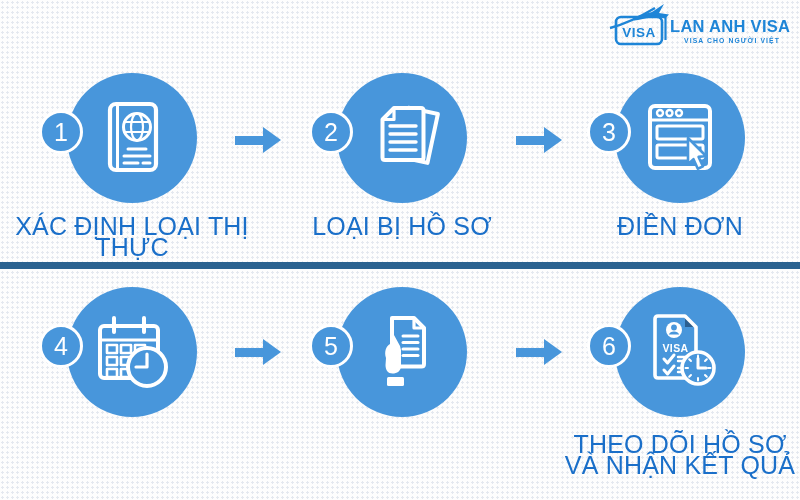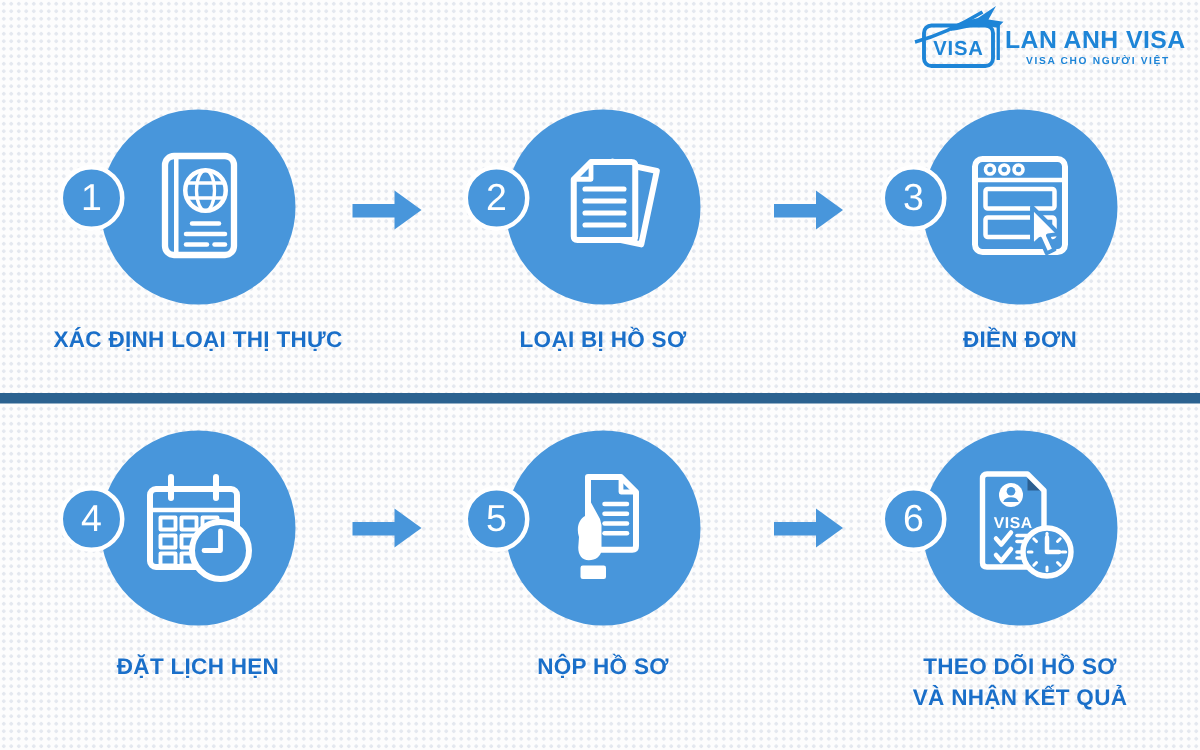--- a/index.html
+++ b/index.html
@@ -28,21 +28,21 @@
   .circle{position:relative;width:130px;height:130px;margin:0 auto;border-radius:50%;background:var(--c-blue)}
   .badge{
     position:absolute;left:-28px;top:calc(50% - 28px);width:44px;height:44px;border-radius:50%;
     background:var(--c-blue);border:3px solid #fff;color:#fff;font-size:25px;font-weight:400;
     display:flex;align-items:center;justify-content:center;
   }
   .ic{position:absolute;left:23px;top:23px;width:84px;height:84px}
   .st{stroke:#fff;fill:none;stroke-linecap:round;stroke-linejoin:round}
   .fw{fill:#fff}.fb{fill:var(--c-blue)}.sb{stroke:var(--c-blue)}.fd{fill:var(--c-fold)}
   .ic text{font-family:"Liberation Sans",sans-serif;font-weight:bold;fill:#fff}
-  .label{margin-top:13px;color:var(--c-label);font-weight:bold;font-size:15px;line-height:21px;letter-spacing:.2px}
+  .label{margin-top:13px;color:var(--c-label);font-weight:normal;font-size:25px;line-height:21px;letter-spacing:.2px}
   .row2 .label{margin-top:17px}
   
   .arrow{position:absolute;width:46px;height:26px}
   .a1{left:235px;top:127px}.a2{left:516px;top:127px}
   .a3{left:235px;top:339px}.a4{left:516px;top:339px}
   .arrow .shaft{position:absolute;left:0;top:8.5px;width:30px;height:9px;background:var(--c-blue)}
   .arrow .head{position:absolute;left:28px;top:0;width:0;height:0;
     border-top:13px solid transparent;border-bottom:13px solid transparent;border-left:18px solid var(--c-blue)}
 </style>
 </head>
@@ -166,43 +166,37 @@
           <rect class="st" x="17" y="47" width="10" height="8"></rect>
           <rect class="st" x="31" y="47" width="10" height="8"></rect>
           <rect class="st" x="45" y="47" width="10" height="8"></rect>
           <rect class="st" x="17" y="59" width="10" height="8"></rect>
           <rect class="st" x="31" y="59" width="10" height="8"></rect>
         </g>
         <circle class="st fb" cx="57" cy="57" r="19" stroke-width="4"></circle>
         <polyline class="st" points="57,44 57,57 46,57" stroke-width="3.2"></polyline>
       </svg>
     </div>
-    <div class="label">
-      <div>ĐẶT LỊCH HẸN</div>
-    </div>
   </div>
 
   <div class="step s5 row2">
     <div class="circle">
       <div class="badge">
           <span>5</span>
         </div>
       <svg class="ic" viewBox="0 0 84 84">
         <path class="st" d="M32,8 L54,8 L64,18 L64,54 Q64,56.5 61.5,56.5 L34.5,56.5 Q32,56.5 32,54 Z" stroke-width="4"></path>
         <path class="st" d="M54,8 L54,18 L64,18" stroke-width="3.2"></path>
         <line class="st" x1="43" y1="26" x2="58" y2="26" stroke-width="3"></line>
         <line class="st" x1="43" y1="32.5" x2="58" y2="32.5" stroke-width="3"></line>
         <line class="st" x1="43" y1="39" x2="58" y2="39" stroke-width="3"></line>
         <line class="st" x1="43" y1="45.5" x2="58" y2="45.5" stroke-width="3"></line>
         <path class="fw" d="M26,48 C24,42 26,36 30,34 L34,25 L40,36 L41,40 L41,56 C41,61 37,63.5 32.5,63.5 C28,63.5 25.5,60 25.5,55 Z"></path>
         <rect class="fw" x="27" y="67" width="17" height="9" rx="1.5"></rect>
       </svg>
-    </div>
-    <div class="label">
-      <div>NỘP HỒ SƠ</div>
     </div>
   </div>
 
   <div class="step s6 row2">
     <div class="circle">
       <div class="badge">
           <span>6</span>
         </div>
       <svg class="ic" viewBox="0 0 84 84">
         <path class="fd" d="M47,6 L58,17 L47,17 Z"></path>

